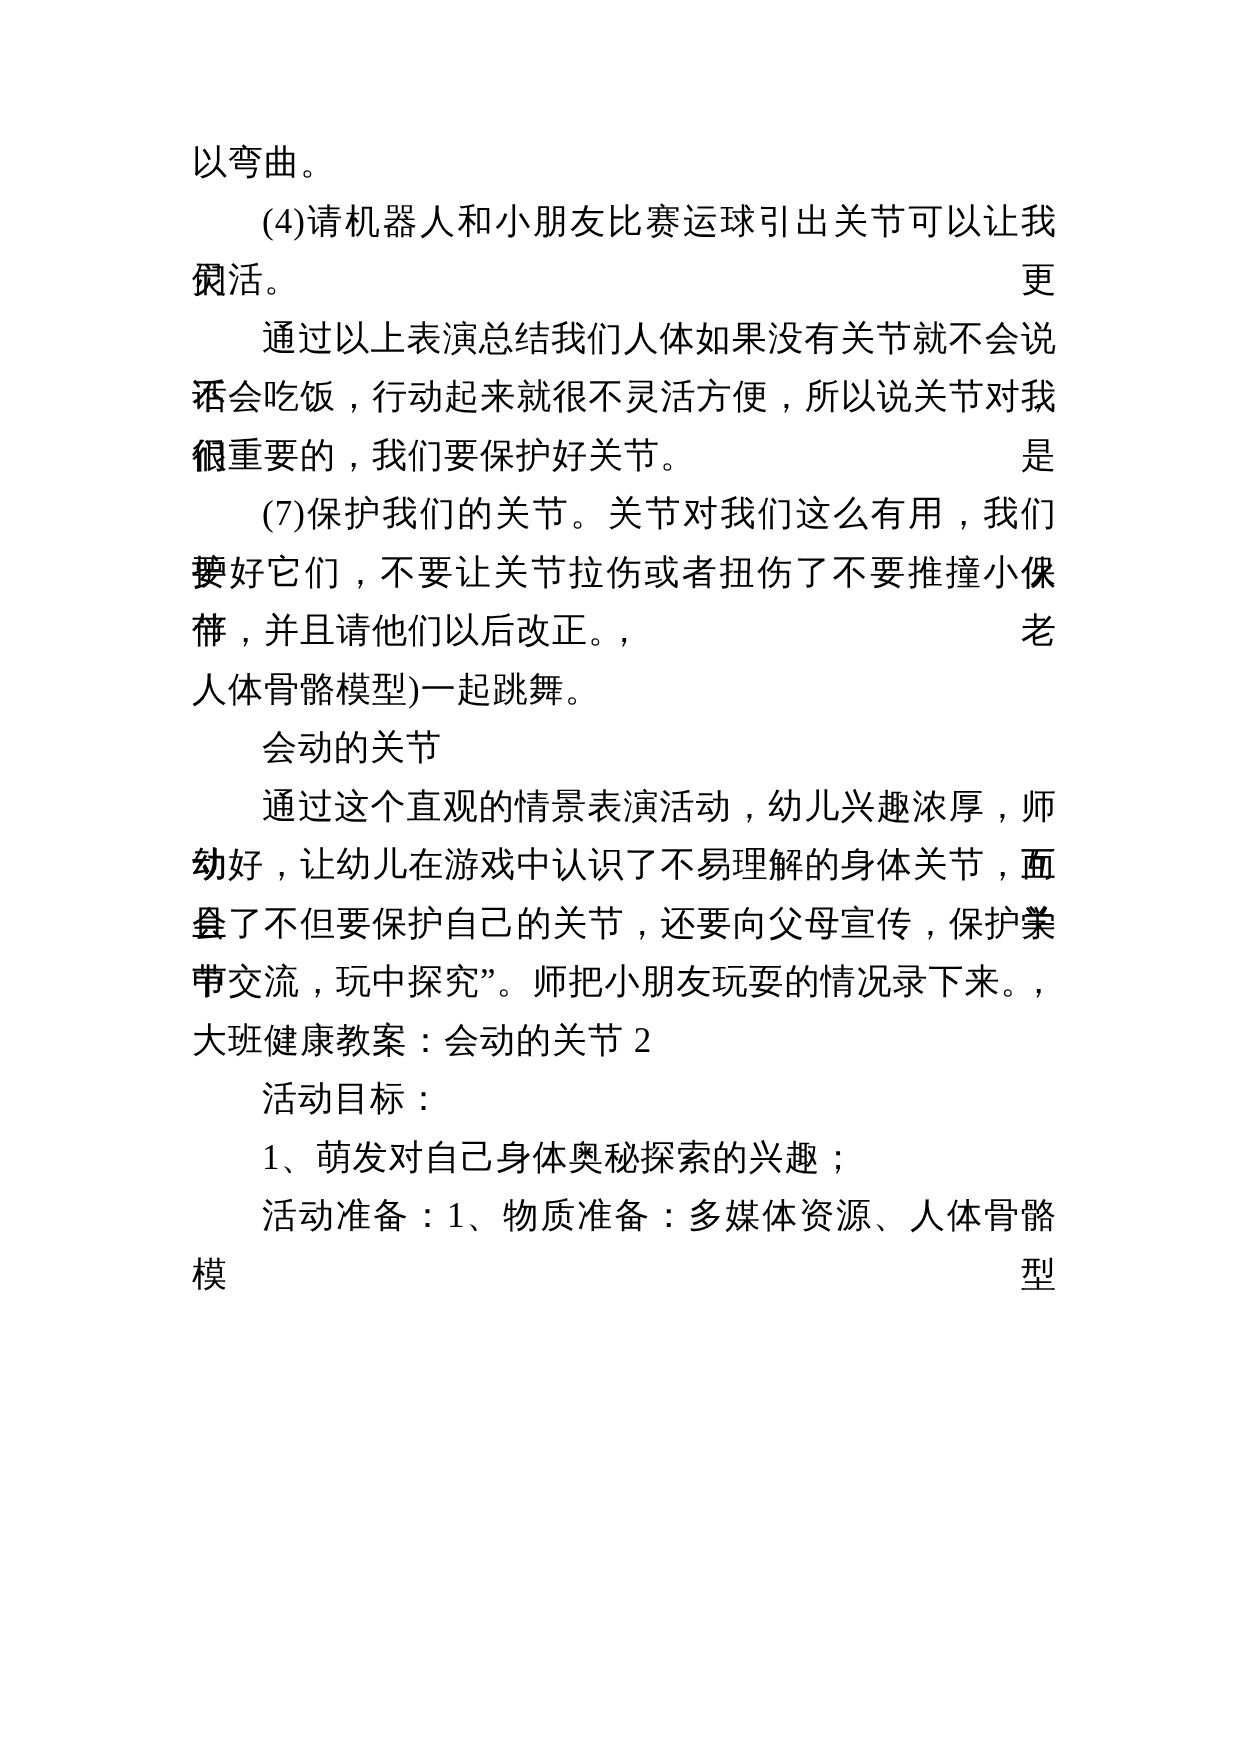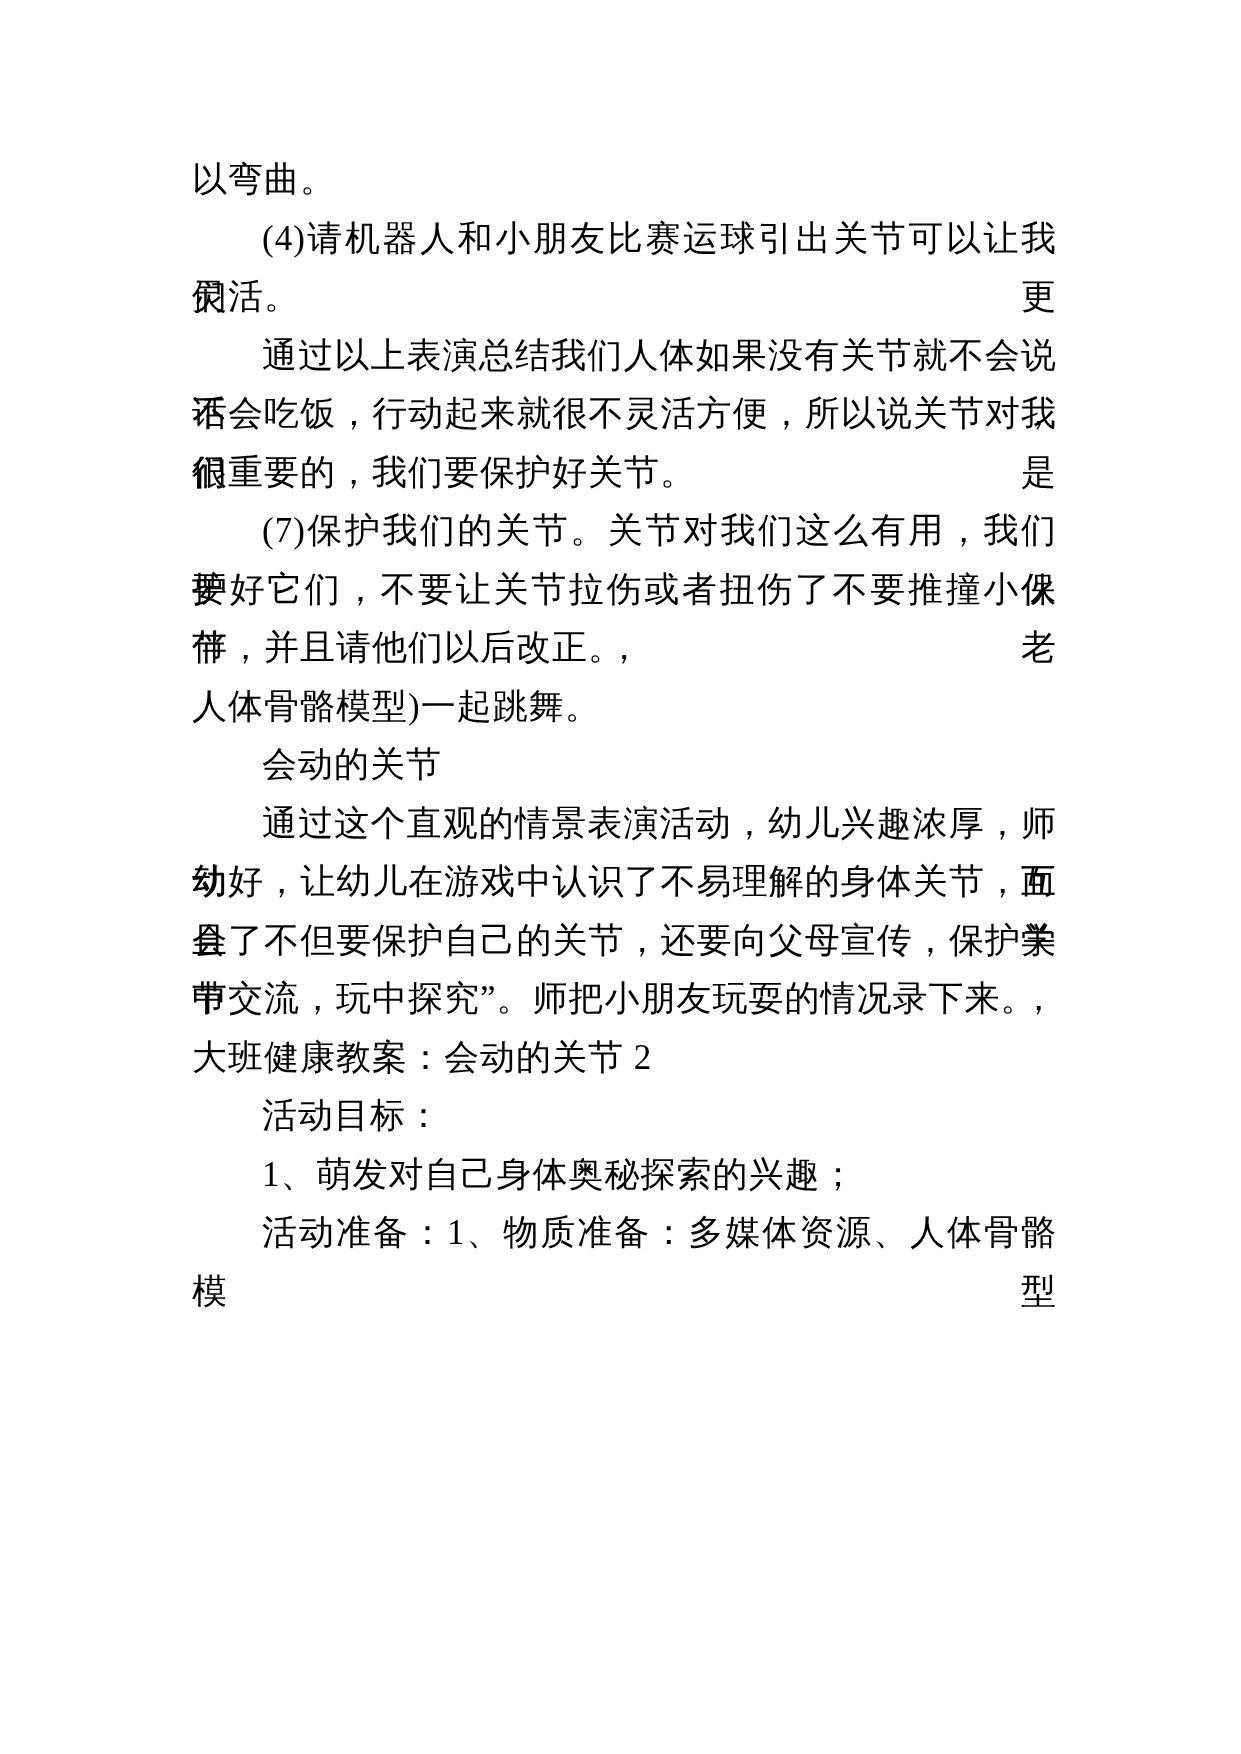--- a/index.html
+++ b/index.html
@@ -12,21 +12,21 @@
     .page {
       position: relative;
       width: 1241px;
       height: 1754px;
       background: #ffffff;
       overflow: hidden;
     }
     .content {
       position: absolute;
       left: 192px;
-      top: 151px;
+      top: 134px;
       width: 865px;
       color: #000000;
     }
     .line {
       height: 58.5px;
       line-height: 58.5px;
       font-size: 35px;
       letter-spacing: 1px;
       white-space: nowrap;
       font-weight: 400;

